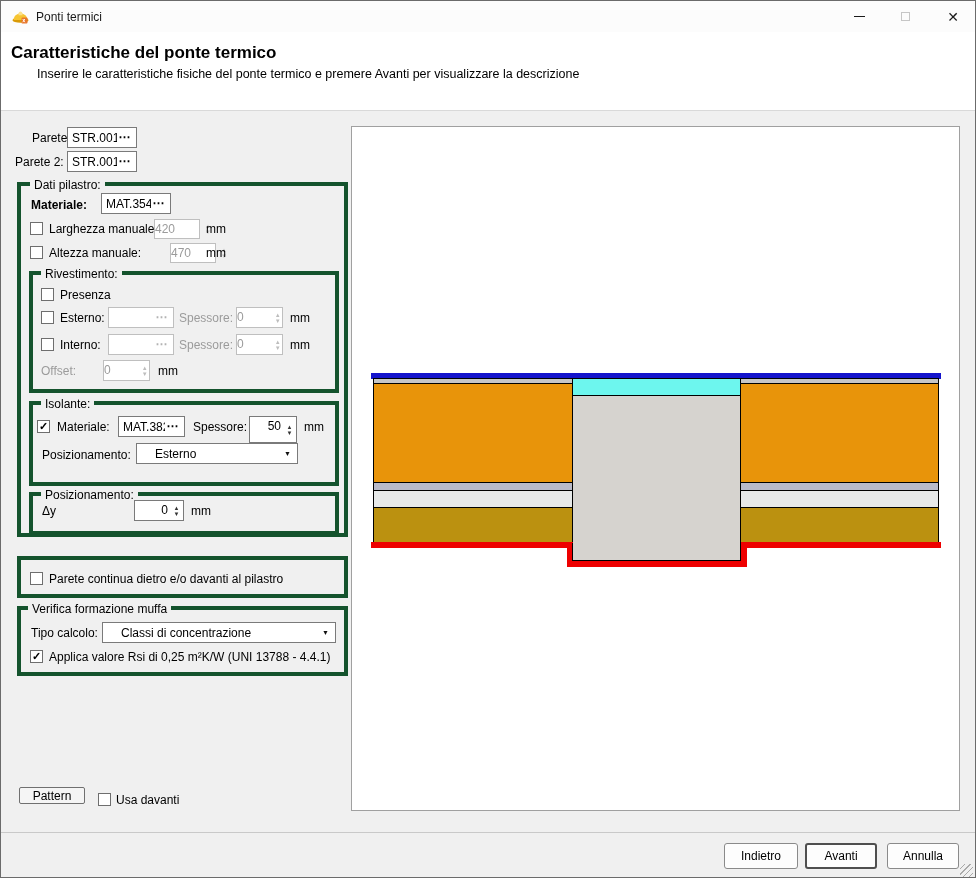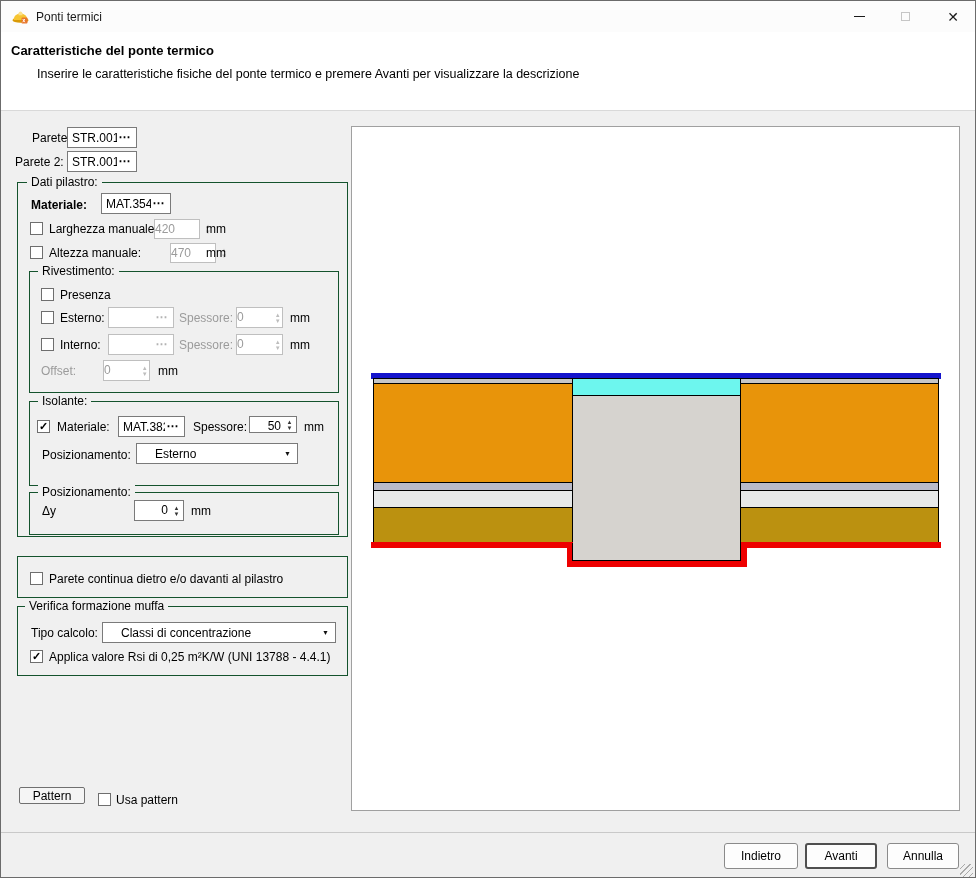--- a/index.html
+++ b/index.html
@@ -11,27 +11,27 @@
   .titlebar { position:absolute; left:0; top:0; width:100%; height:31px; background:#fcfcfc; }
   .app-icon { position:absolute; left:11px; top:7px; width:17px; height:17px; }
   .titlebar .title { position:absolute; left:35px; top:9px; font-size:12px; color:#1a1a1a; white-space:nowrap; }
   .winbtn { position:absolute; top:0; width:46px; height:31px; display:flex; align-items:center; justify-content:center; }
   .min-glyph { width:11px; height:1px; background:#1a1a1a; }
   .max-glyph { width:9px; height:9px; border:1px solid #c6c6c6; }
   .close-glyph { font-size:14px; color:#1a1a1a; line-height:1; }
 
   
   .header { position:absolute; left:0; top:31px; width:100%; height:79px; background:#ffffff; border-bottom:1px solid #d9d9d9; }
-  .header h1 { position:absolute; left:10px; top:11px; font-size:13px; font-weight:bold; white-space:nowrap; }
+  .header h1 { position:absolute; left:10px; top:11px; font-size:17px; font-weight:bold; white-space:nowrap; }
   .header .sub { position:absolute; left:36px; top:35px; font-size:12.5px; white-space:nowrap; }
 
   .lbl { position:absolute; white-space:nowrap; line-height:14px; }
   .lbl.gray { color:#9b9b9b; }
 
-  .group { position:absolute; border:1px solid #14532d; }
+  .group { position:absolute; border:4px solid #14532d; }
   .legend { position:absolute; top:-8px; background:#f0f0f0; padding:0 4px; white-space:nowrap; line-height:14px; }
 
   .combo { position:absolute; background:#fff; border:1px solid #7a7a7a; display:flex; align-items:center; }
   .combo .val { flex:1; padding-left:4px; white-space:nowrap; overflow:hidden; }
   .combo .dots { padding:0 5px 2px 2px; font-weight:bold; font-size:12px; letter-spacing:0.5px; }
   .combo.disabled { border-color:#bfbfbf; }
   .combo.disabled .dots { color:#b3b3b3; }
 
   .spin { position:absolute; background:#fff; border:1px solid #7a7a7a; display:flex; align-items:stretch; }
   .spin .v { flex:1; text-align:right; padding:2px 2px 0 0; }
@@ -178,21 +178,21 @@
   <div class="group" style="left:28px; top:400px; width:310px; height:85px;">
     <span class="legend" style="left:8px;">Isolante:</span>
   </div>
   <div class="cb" style="left:36px; top:419px;"><span>✓</span></div>
   <span class="lbl" style="left:56px; top:419px;">Materiale:</span>
   <div class="combo" style="left:117px; top:415px; width:67px; height:21px;">
     <span class="val">MAT.382</span>
     <span class="dots">⋯</span>
   </div>
   <span class="lbl" style="left:192px; top:419px;">Spessore:</span>
-  <div class="spin" style="left:248px; top:415px; width:48px; height:17px;">
+  <div class="spin" style="left:248px; top:415px; width:48px; height:27px;">
     <span class="v">50</span>
     <span class="arr">
         <span>▲</span>
         <span>▼</span>
       </span>
   </div>
   <span class="lbl" style="left:303px; top:419px;">mm</span>
   <span class="lbl" style="left:41px; top:447px;">Posizionamento:</span>
   <div class="dd" style="left:135px; top:442px; width:162px; height:21px;">
     <span class="val">Esterno</span>
@@ -224,21 +224,21 @@
     <span class="val">Classi di concentrazione</span>
     <span class="caret">▼</span>
   </div>
   <div class="cb" style="left:29px; top:649px;"><span>✓</span></div>
   <span class="lbl" style="left:48px; top:649px;">Applica valore Rsi di 0,25 m²K/W (UNI 13788 - 4.4.1)</span>
 
   <div class="btn small" style="left:18px; top:786px; width:66px; height:17px;">
     <span>Pattern</span>
   </div>
   <div class="cb" style="left:97px; top:792px;"></div>
-  <span class="lbl" style="left:115px; top:792px;">Usa pattern</span>
+  <span class="lbl" style="left:115px; top:792px;">Usa davanti</span>
 
   <div class="panel">
     <svg width="607" height="683" viewBox="0 0 607 683" shape-rendering="crispEdges">
 
       <rect x="19" y="246" width="570" height="6" fill="#1414cc"></rect>
 
       <g stroke="#000" stroke-width="1">
         <rect x="21.5" y="251.5" width="199" height="5" fill="#c6c6c6"></rect>
         <rect x="21.5" y="256.5" width="199" height="99" fill="#e8940a"></rect>
         <rect x="21.5" y="355.5" width="199" height="8" fill="#b9bac9"></rect>

